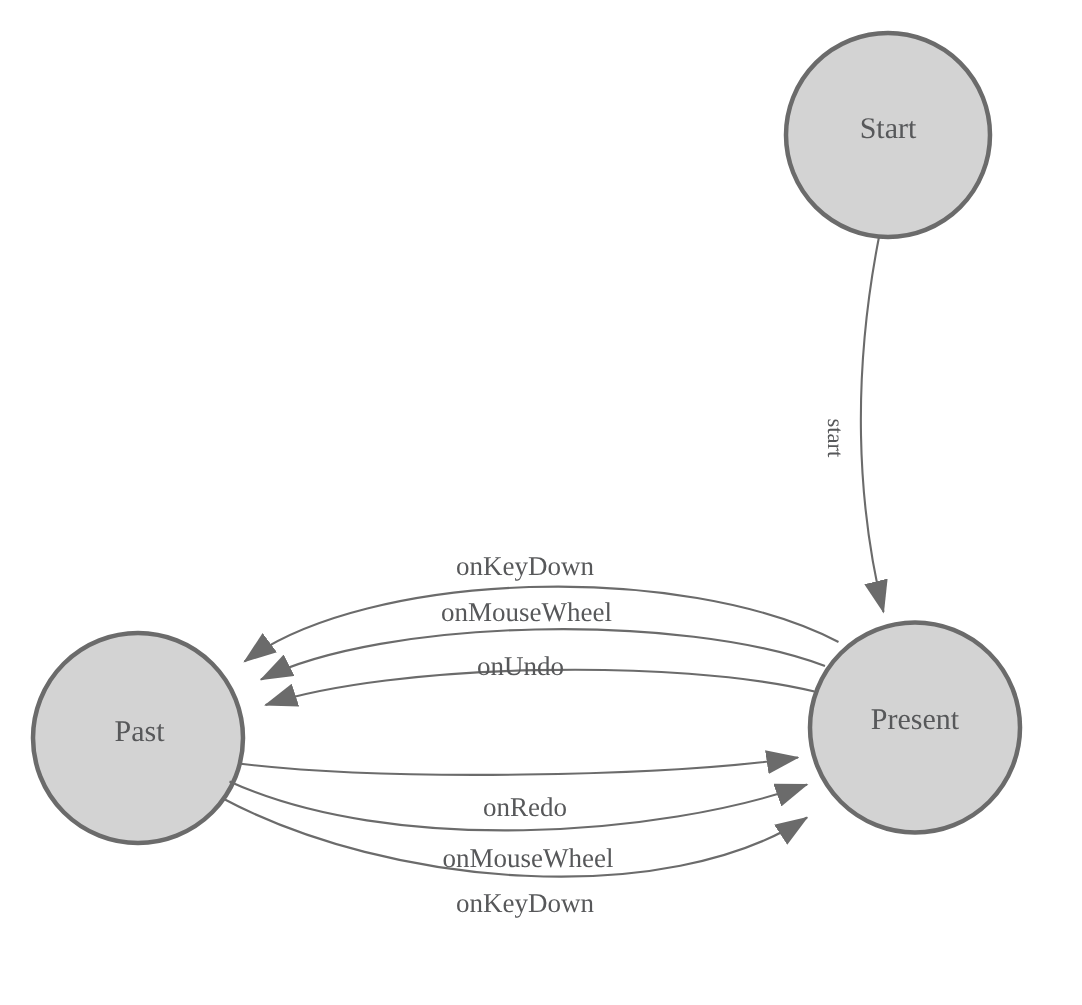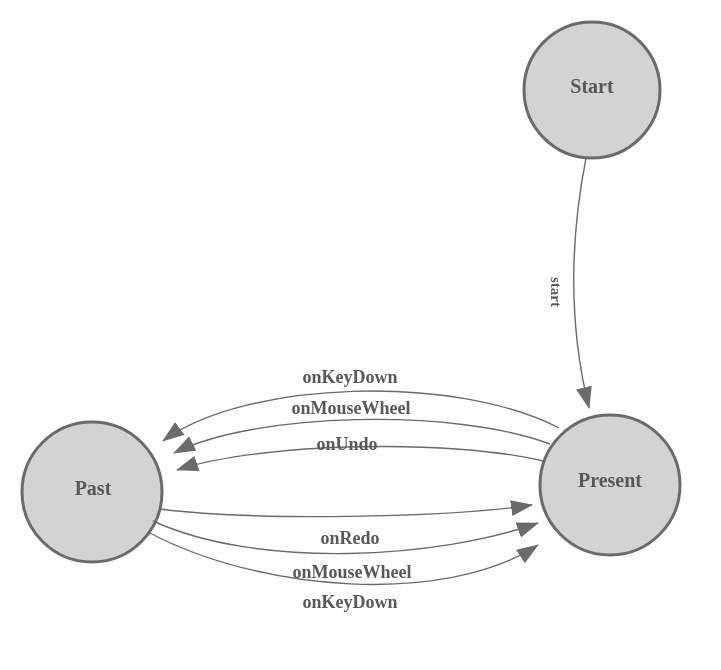--- a/index.html
+++ b/index.html
@@ -6,21 +6,20 @@
     margin: 0;
     padding: 0;
     background: #ffffff;
   }
   .canvas-wrap {
     position: relative;
     width: 721px;
     height: 670px;
     background: #ffffff;
     overflow: hidden;
-    font-weight: bold;
   }
   svg {
     display: block;
     font-family: "Liberation Serif", "DejaVu Serif", serif;
   }
   .node {
     fill: #d3d3d3;
     stroke: #6b6b6b;
     stroke-width: 3;
   }

